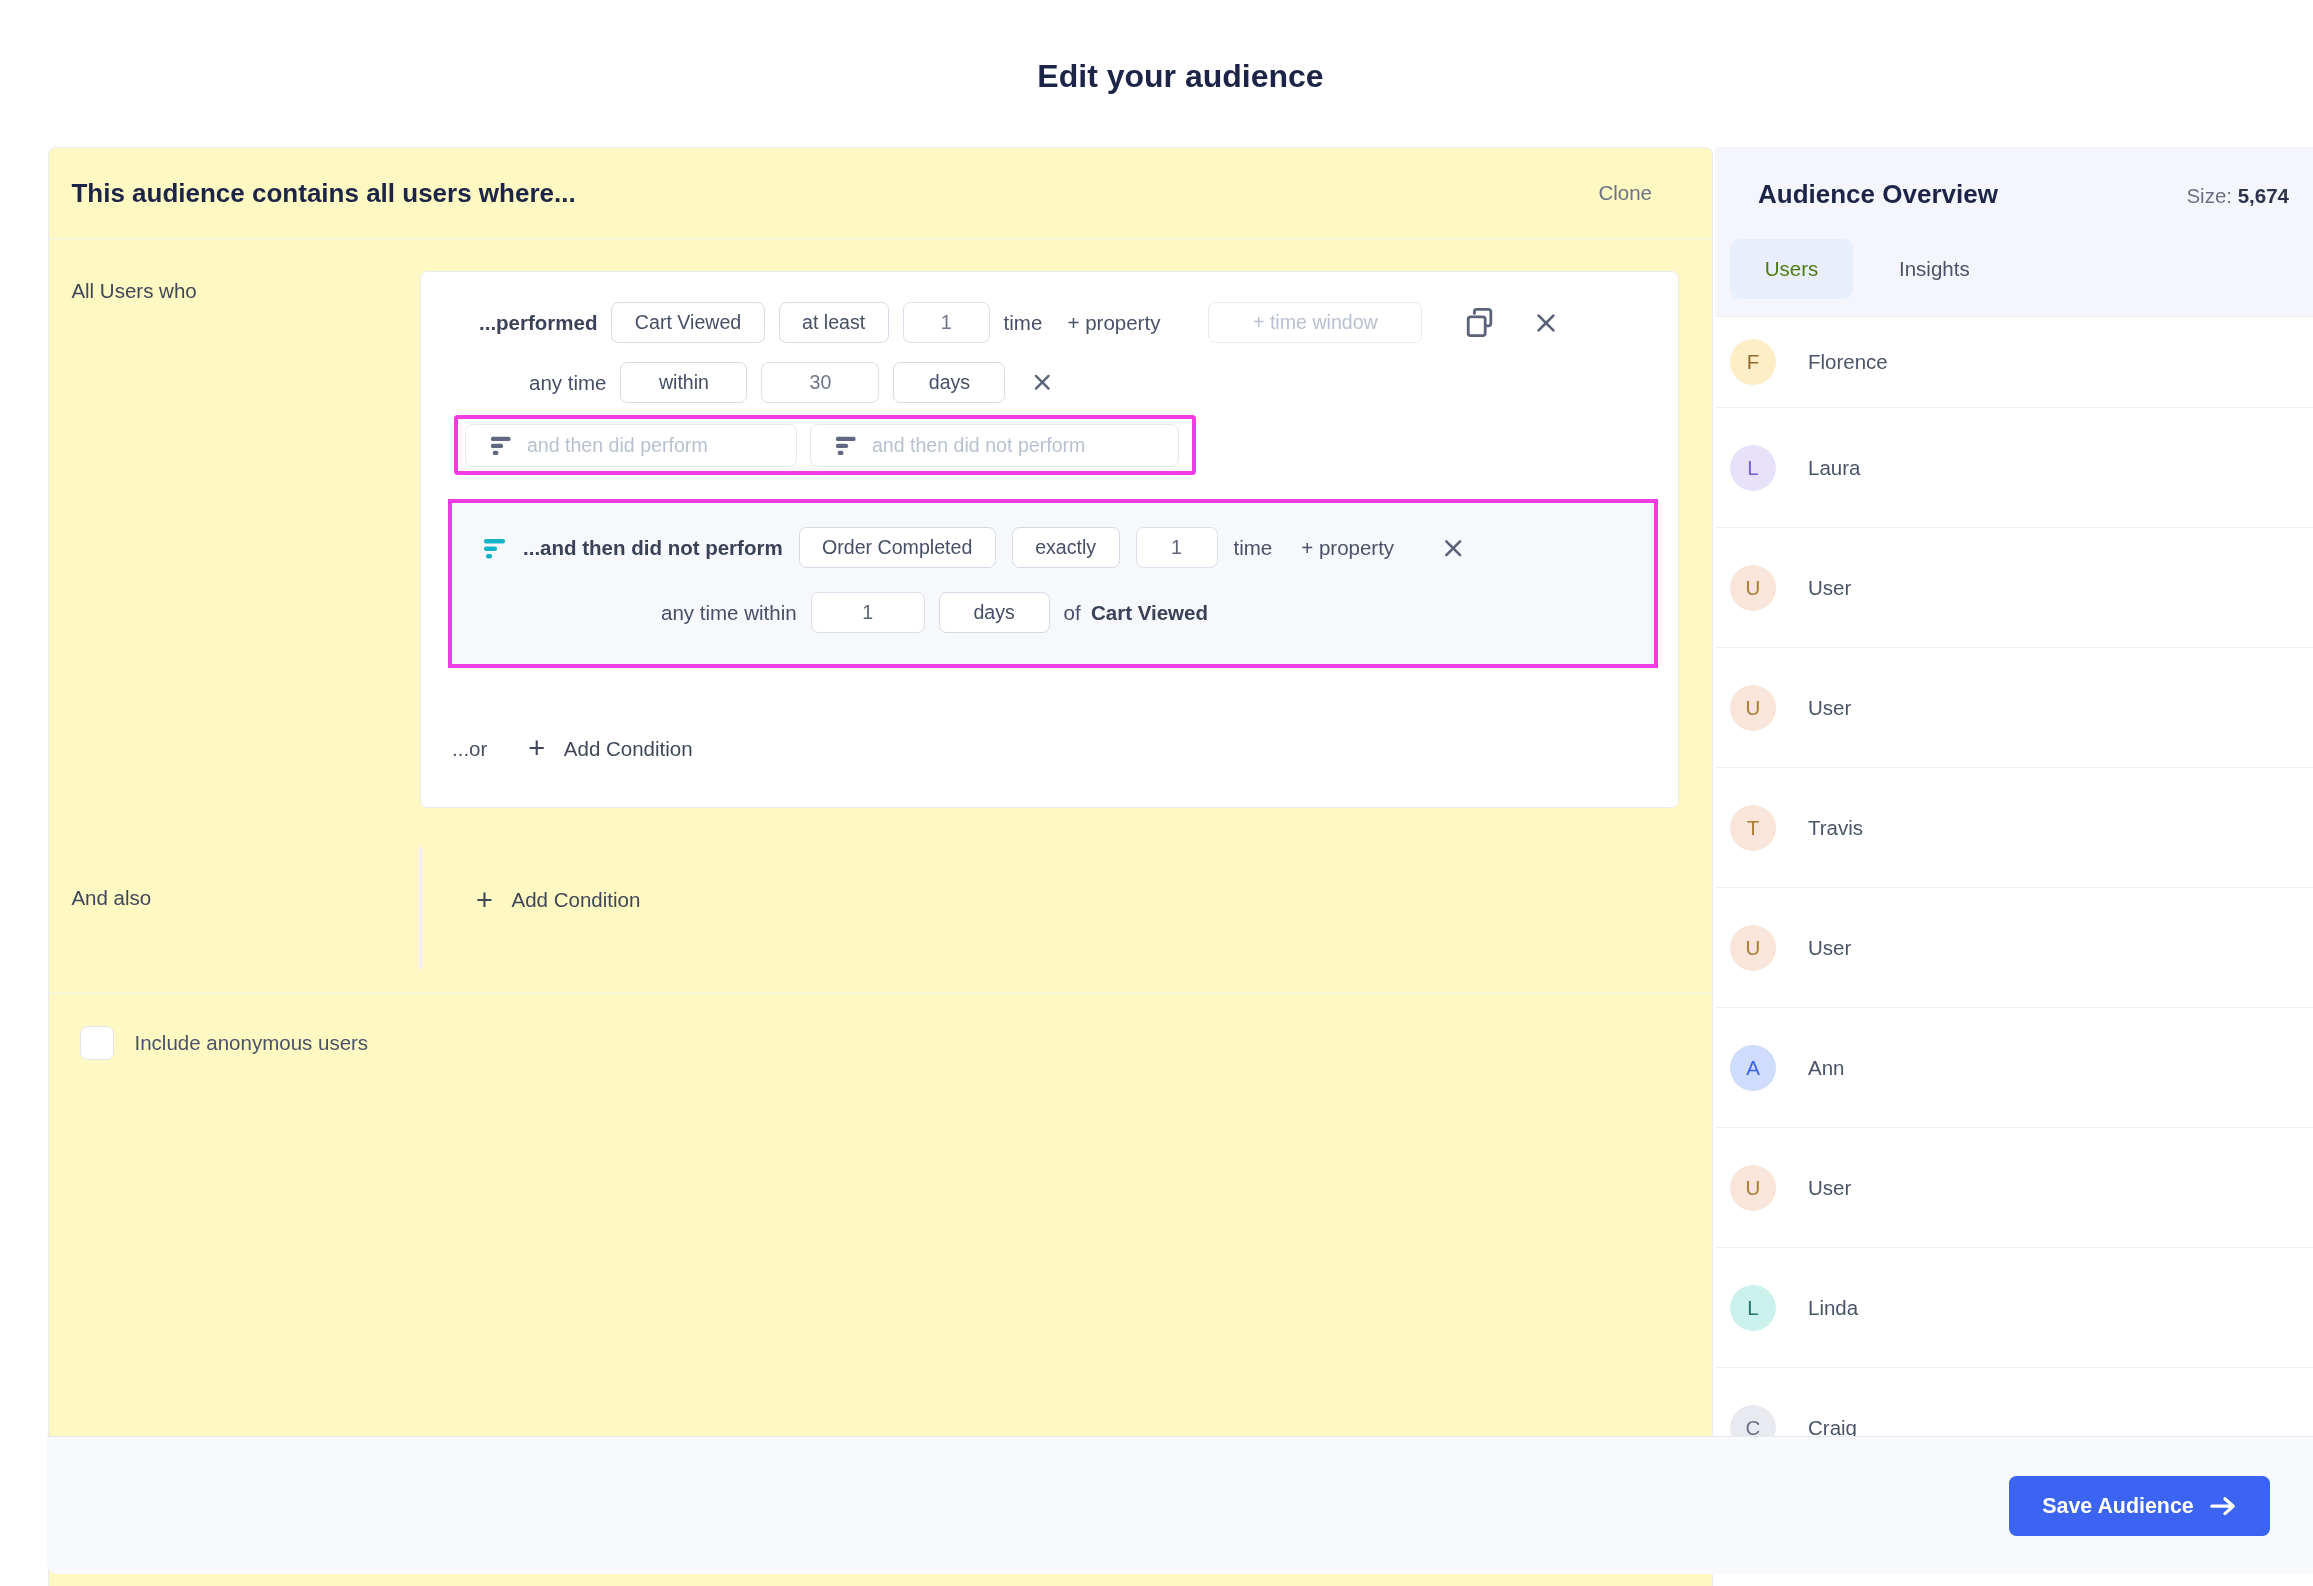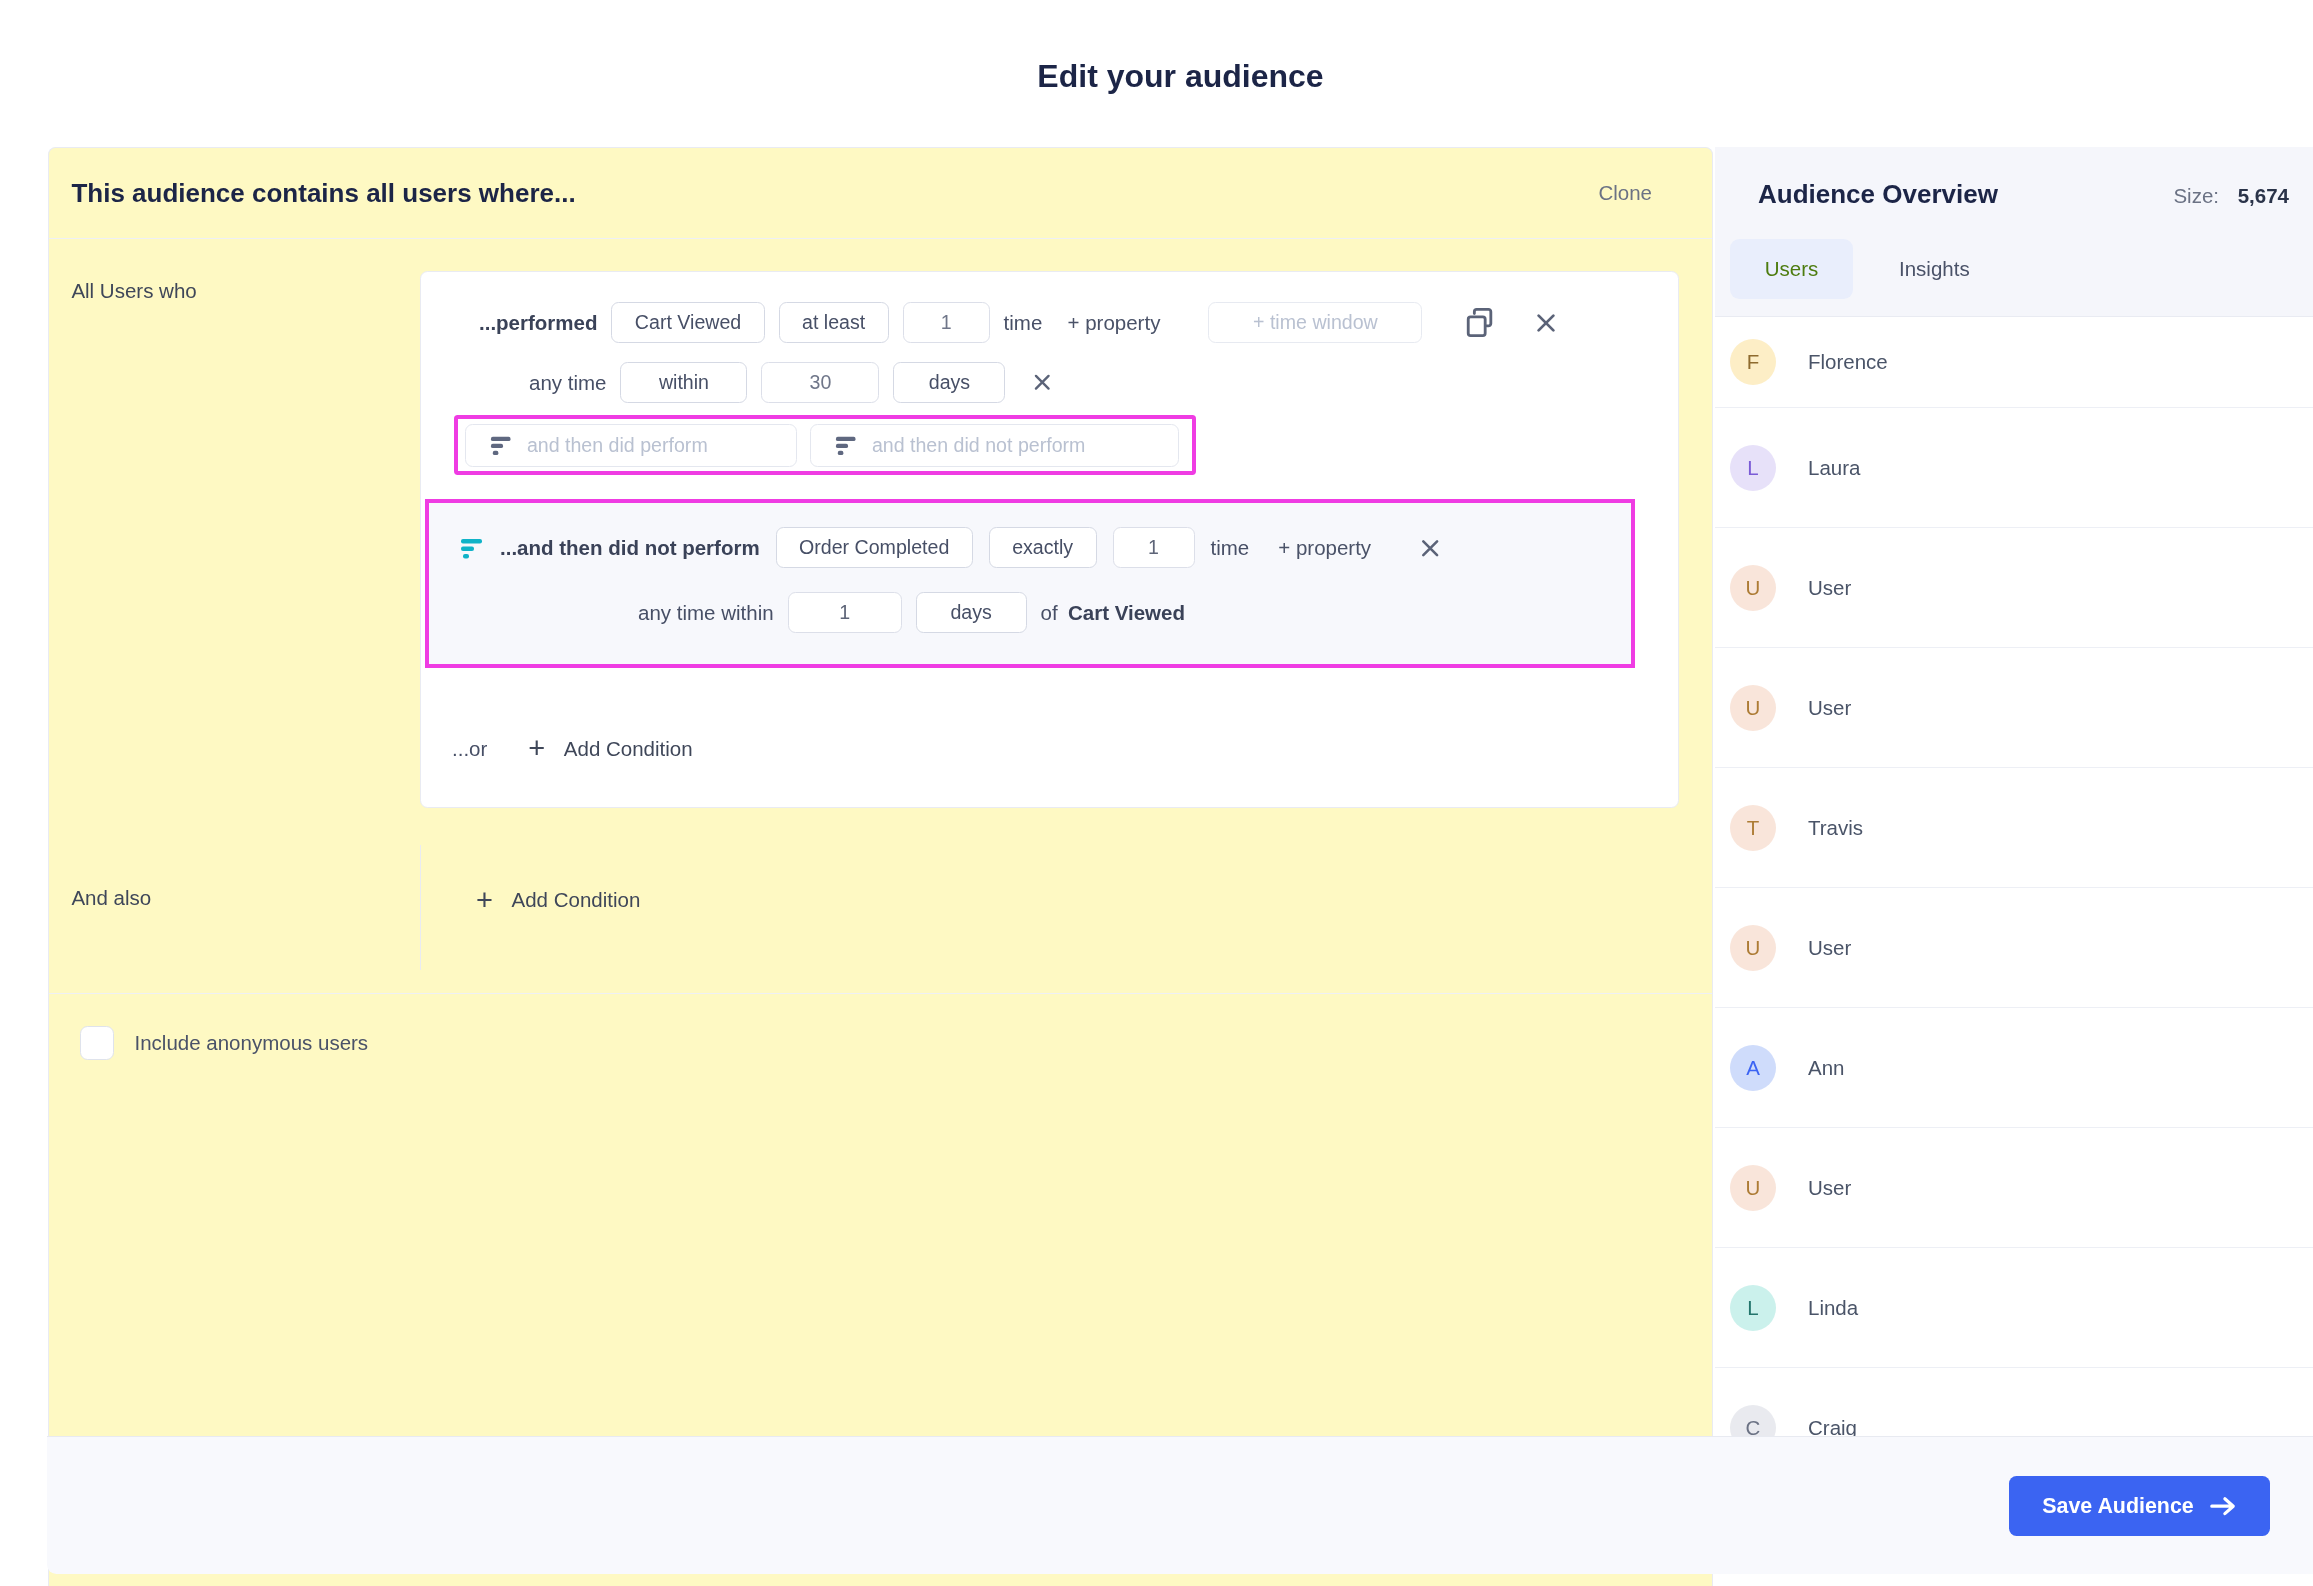--- a/index.html
+++ b/index.html
@@ -41,41 +41,41 @@
 
   .hl{border:4.7px solid #ef3ce3;box-sizing:border-box;}
   .box1{position:absolute;left:33px;top:143px;width:742px;height:60px;border-radius:3.7px;
     display:flex;align-items:center;gap:13px;padding:0 6.5px;}
   .seq-btn{height:43px;border:0.9px solid #e4e7ef;border-radius:7.5px;background:#fff;
     display:inline-flex;align-items:center;gap:15px;padding:8px 24px;font-size:19.6px;color:#b9c1d1;
     box-sizing:border-box;cursor:pointer;white-space:nowrap;}
   .seq-btn.b1{width:332px;}
   .seq-btn.b2{width:369px;}
 
-  .box2{position:absolute;left:4px;top:227px;width:1210px;height:169px;background:#f7f8fc;padding-left:48px;}
+  .box2{position:absolute;left:27px;top:227px;width:1210px;height:169px;background:#f7f8fc;padding-left:48px;}
   .rowA{left:31px;top:22.4px;height:45px;gap:16px;}
   .rowB{left:0;top:89px;height:41px;gap:14px;padding-left:209px;}
 
   .or-row{left:31px;top:456px;height:41px;gap:18.6px;}
   .plus{font-size:29px;font-weight:500;color:#3f4759;line-height:1;}
 
   .vline{position:absolute;left:371px;top:697px;width:0.9px;height:125px;background:#e9ebf2;}
   .add2{left:427px;top:735px;height:34px;gap:18.6px;}
   .divider{position:absolute;left:0;top:845px;width:100%;height:0.9px;background:#eef0f6;}
 
   .chk-row{left:31px;top:878px;height:34px;gap:20.5px;}
   .checkbox{width:34px;height:34px;border:1.9px solid #dfe3ec;border-radius:7.5px;background:#fff;
     box-sizing:border-box;cursor:pointer;}
 
   
   .sidebar{position:absolute;left:1715px;top:147px;width:598px;}
   .sb-header{position:relative;height:170px;background:#f5f6fb;border-bottom:0.9px solid #e9ebf2;box-sizing:border-box;}
   .sb-header h3{position:absolute;left:43px;top:32px;margin:0;font-size:26px;font-weight:700;color:#1c2547;}
   .size{position:absolute;right:24px;top:37px;font-size:20.5px;color:#6b7284;}
-  .size b{color:#2a3349;font-weight:700;margin-left:13px;}
+  .size b{color:#2a3349;font-weight:700;}
   .tab{position:absolute;top:92px;height:60px;display:flex;align-items:center;justify-content:center;
     font-size:20.5px;cursor:pointer;}
   .tab.users{left:15px;width:123px;background:#e9eefc;border-radius:9.3px;color:#4d7c0f;font-weight:500;}
   .tab.insights{left:184px;color:#4a5268;}
 
   .u-rows{background:#fff;}
   .u-row{height:119px;display:flex;align-items:center;border-bottom:0.9px solid #edeff5;cursor:pointer;}
   .u-row.first{height:90px;}
   .avatar{width:46px;height:46px;border-radius:50%;margin-left:15px;flex:0 0 auto;
     display:flex;align-items:center;justify-content:center;font-size:20.5px;}

